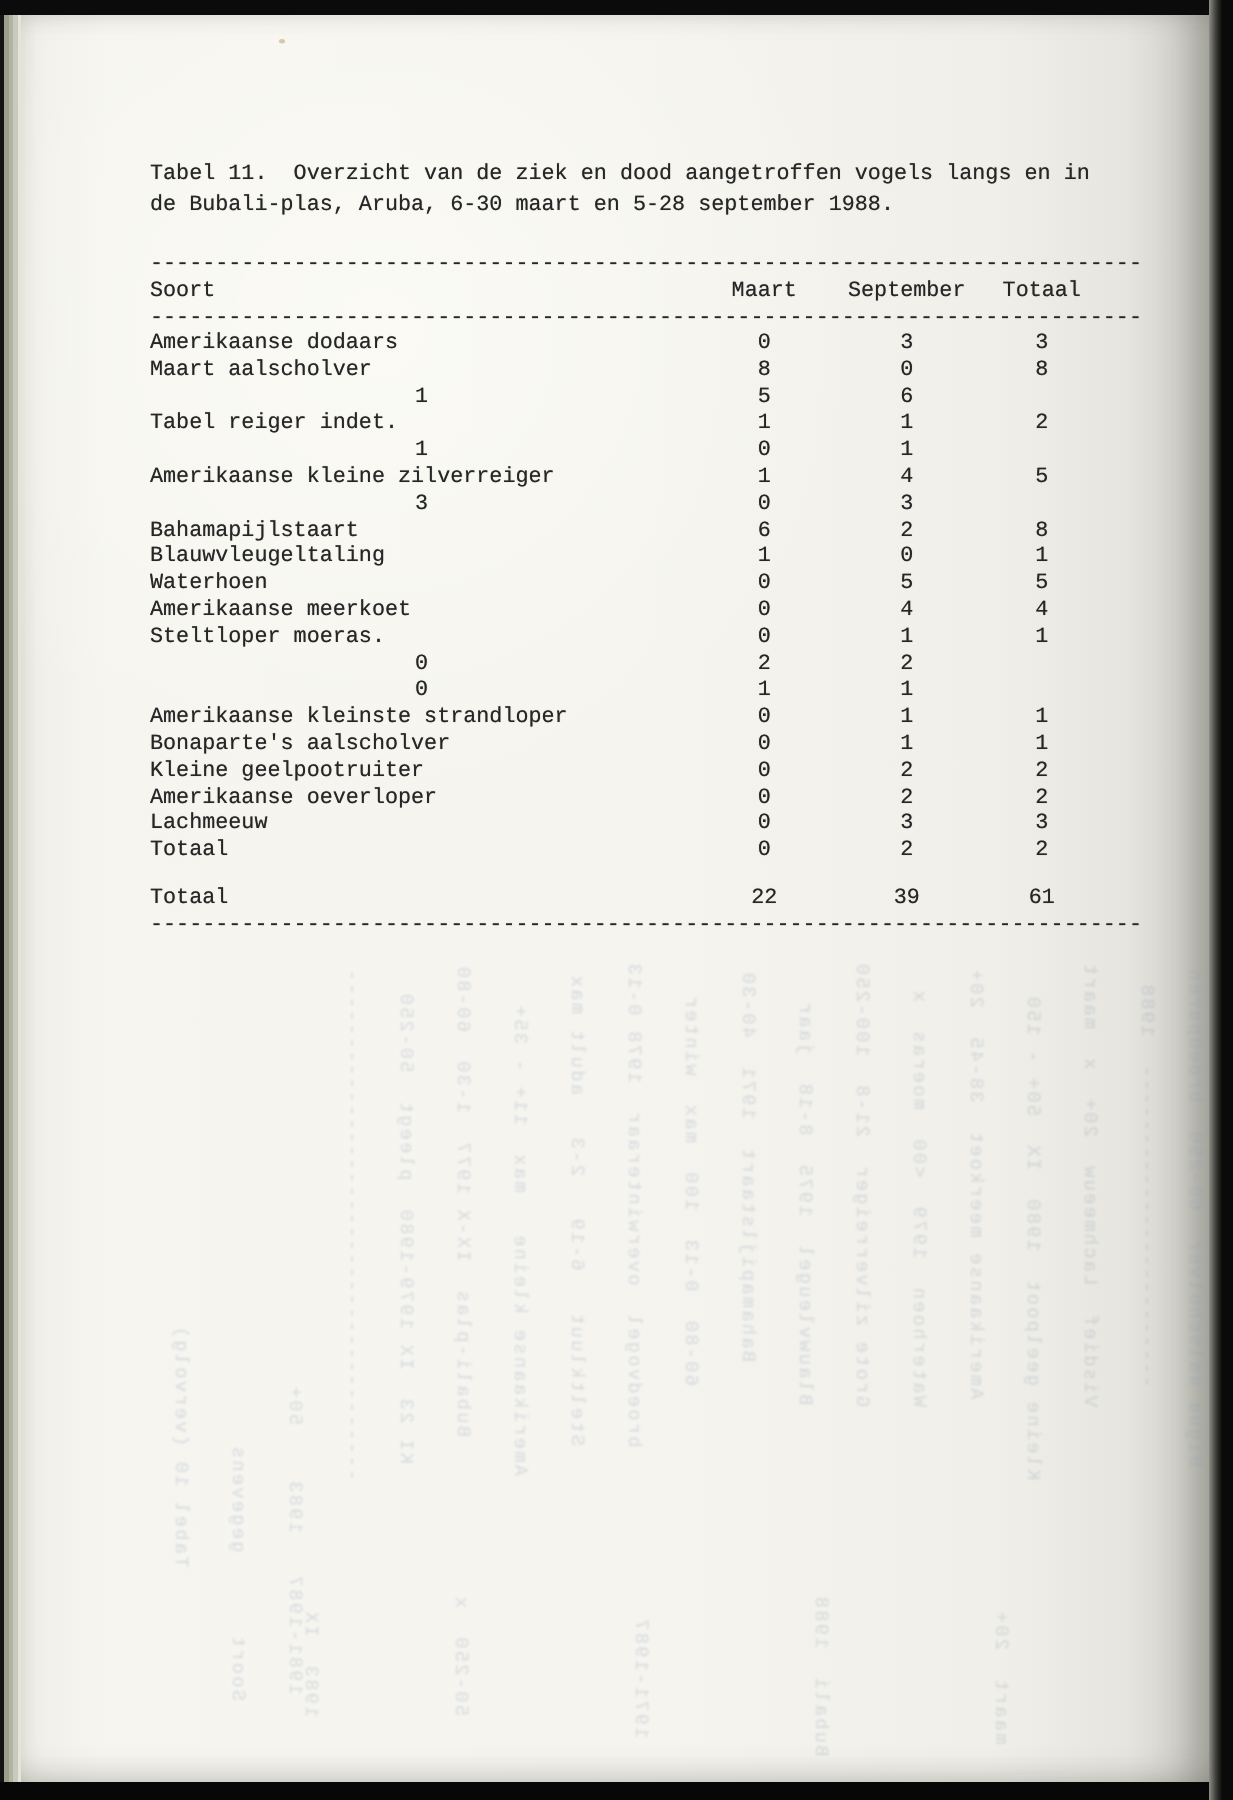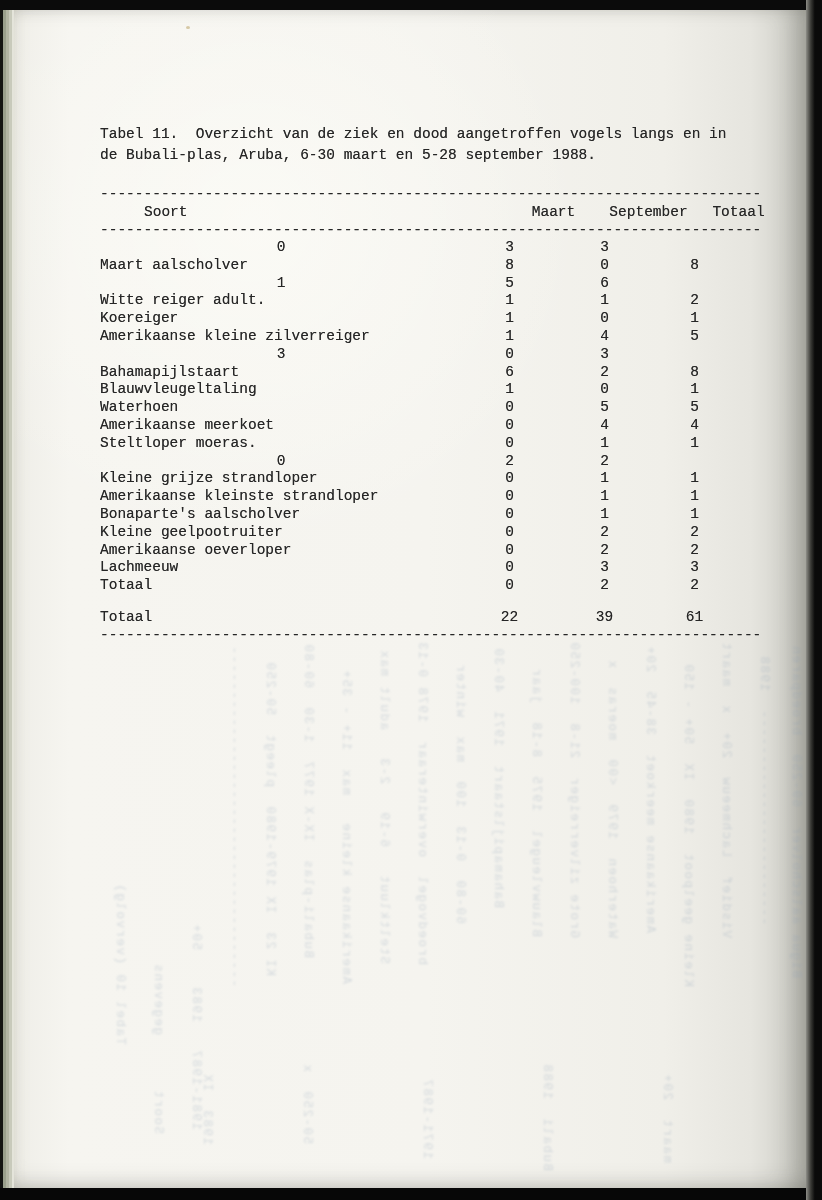--- a/index.html
+++ b/index.html
@@ -21,29 +21,29 @@
   .paper{position:absolute;left:14px;top:10px;width:792px;height:1178px;
     background:linear-gradient(90deg,#efeee8 0%,#f6f5f0 7%,#f5f4ef 52%,#f0efe9 82%,#e6e5df 93%,#cfcfc8 99%);
     box-shadow:
       inset -22px 0 28px -14px rgba(70,70,62,.40),
       inset 10px 0 16px -10px rgba(140,140,115,.22),
       inset 0 -16px 22px -14px rgba(95,95,85,.28),
       inset 0 10px 14px -10px rgba(120,120,110,.16);}
   .paper::before{content:"";position:absolute;inset:0;pointer-events:none;
     background:radial-gradient(ellipse 60% 40% at 30% 18%,rgba(255,255,250,.55),rgba(255,255,250,0) 70%);}
   
-  .doc{position:absolute;left:100px;top:124px;width:668px;
+  .doc{position:absolute;left:100px;top:106px;width:668px;
     color:#262626;font-size:14.5px;
     text-shadow:0 0 .5px rgba(30,30,30,.6);}
   .t-line{white-space:pre;line-height:21px;}
   .sep{white-space:pre;line-height:18px;height:18px;overflow:hidden;}
   .sep-first{margin-top:19px;}
   .thead,.trow,.total-row{display:grid;grid-template-columns:362px 95px 95px 85px;
     white-space:pre;line-height:17.8px;height:17.8px;}
-  .thead{line-height:18px;height:18px;margin-left:44px;}
+  .thead{line-height:18px;height:18px;}
   .total-row{line-height:18px;height:18px;margin-top:13px;}
   .c-name{text-align:left;overflow:hidden;}
   .c-num{text-align:center;}
   
   .ghosts{position:absolute;left:105px;top:633px;width:698px;height:550px;overflow:hidden;
     pointer-events:none;}
   .ghost{position:absolute;writing-mode:vertical-rl;
     transform:rotate(180deg) scaleX(-1);
     font-size:12.5px;letter-spacing:1.5px;white-space:pre;
     color:#8da0b6;opacity:.30;filter:blur(.8px);}
@@ -72,47 +72,47 @@
       <span class="c-name">Soort</span>
       <span class="c-num">Maart</span>
       <span class="c-num">September</span>
       <span class="c-num">Totaal</span>
     </div>
 
     <div class="sep">----------------------------------------------------------------------------</div>
 
     <div id="table-body">
   <div class="trow">
+    <span class="c-name">Amerikaanse dodaars</span>
     <span class="c-num">0</span>
     <span class="c-num">3</span>
     <span class="c-num">3</span>
   </div>
 
   <div class="trow">
     <span class="c-name">Maart aalscholver</span>
     <span class="c-num">8</span>
     <span class="c-num">0</span>
     <span class="c-num">8</span>
   </div>
 
   <div class="trow">
     <span class="c-num">1</span>
     <span class="c-num">5</span>
     <span class="c-num">6</span>
   </div>
 
   <div class="trow">
-    <span class="c-name">Witte reiger adult.</span>
-    <span class="c-num">1</span>
-    <span class="c-num">1</span>
-    <span class="c-num">2</span>
-  </div>
-
-  <div class="trow">
-    <span class="c-name">Koereiger</span>
+    <span class="c-name">Tabel reiger indet.</span>
+    <span class="c-num">1</span>
+    <span class="c-num">1</span>
+    <span class="c-num">2</span>
+  </div>
+
+  <div class="trow">
     <span class="c-num">1</span>
     <span class="c-num">0</span>
     <span class="c-num">1</span>
   </div>
 
   <div class="trow">
     <span class="c-name">Amerikaanse kleine zilverreiger</span>
     <span class="c-num">1</span>
     <span class="c-num">4</span>
     <span class="c-num">5</span>
@@ -159,21 +159,20 @@
     <span class="c-num">1</span>
   </div>
 
   <div class="trow">
     <span class="c-num">0</span>
     <span class="c-num">2</span>
     <span class="c-num">2</span>
   </div>
 
   <div class="trow">
-    <span class="c-name">Kleine grijze strandloper</span>
     <span class="c-num">0</span>
     <span class="c-num">1</span>
     <span class="c-num">1</span>
   </div>
 
   <div class="trow">
     <span class="c-name">Amerikaanse kleinste strandloper</span>
     <span class="c-num">0</span>
     <span class="c-num">1</span>
     <span class="c-num">1</span>

